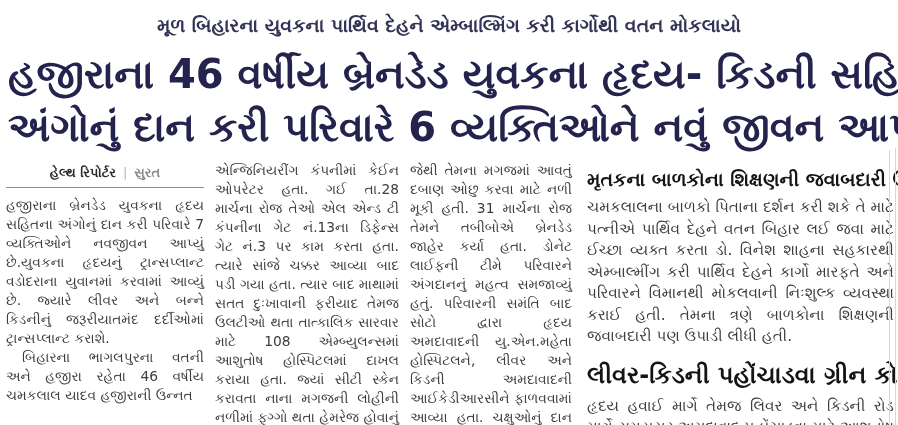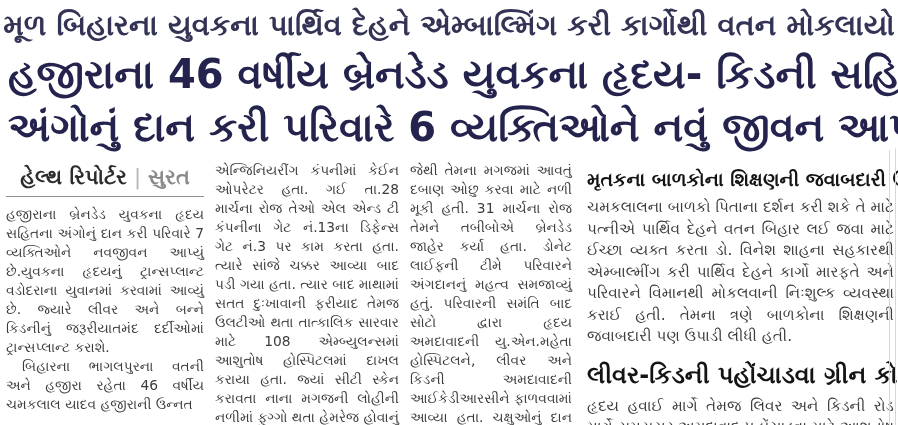--- a/index.html
+++ b/index.html
@@ -8,21 +8,21 @@
     width:898px;height:425px;
     background:#ffffff;
     overflow:hidden;
     font-family:"DejaVu Sans", sans-serif;
     box-sizing:border-box;
   }
   
   .strapline{
     padding-top:5px;
     text-align:center;
-    font-size:29px;
+    font-size:19px;
     font-weight:bold;
     color:#333356;
     line-height:40px;
     white-space:nowrap;
   }
   
   .headline{
     padding:3px 8px 0 8px;
     color:#23234d;
     font-weight:bold;
@@ -48,21 +48,21 @@
   .col1{width:198px;flex:0 0 auto;}
   .col2{width:184px;flex:0 0 auto;}
   .col3{width:162px;flex:0 0 auto;}
   .sidebar{flex:1 1 auto;min-width:0;padding-left:4px;}
 
   .byline{
     display:flex;
     justify-content:center;
     align-items:flex-start;
     gap:7px;
-    font-size:21px;
+    font-size:13px;
     font-weight:bold;
     color:#2c2c2c;
     padding:4px 0 6px 0;
   }
   .byline .divider{color:#b5b5b5;font-weight:normal;}
   .byline .city{color:#8a8a8a;font-family:Liberation Serif, serif;}
   .byline-rule{
     border:0;border-top:1px solid #8f8f8f;
     margin:0 0 8px 0;
   }

